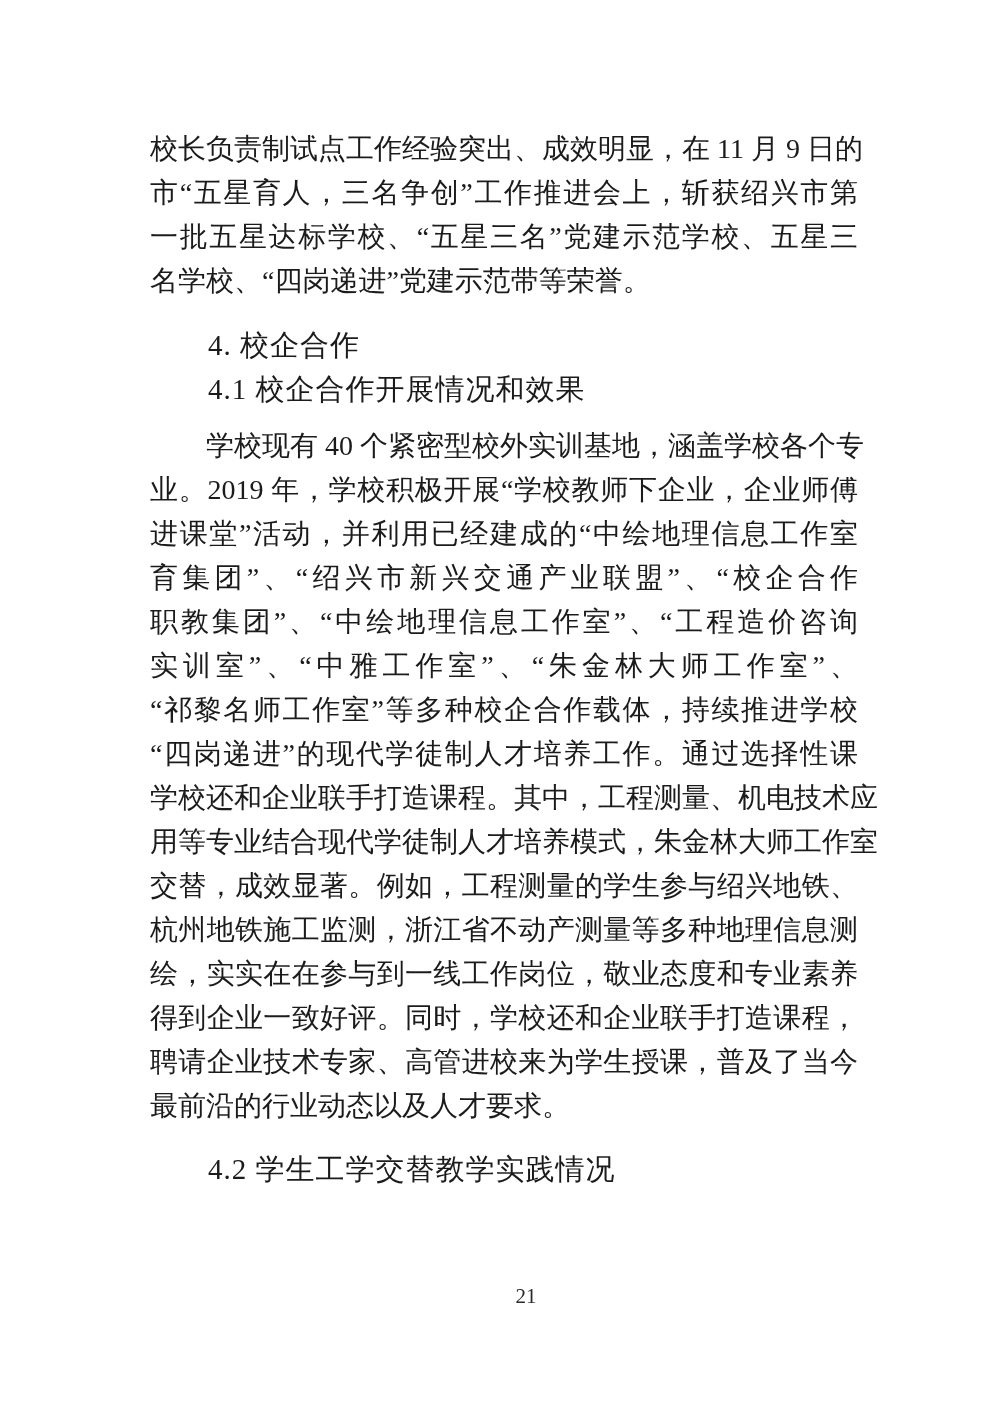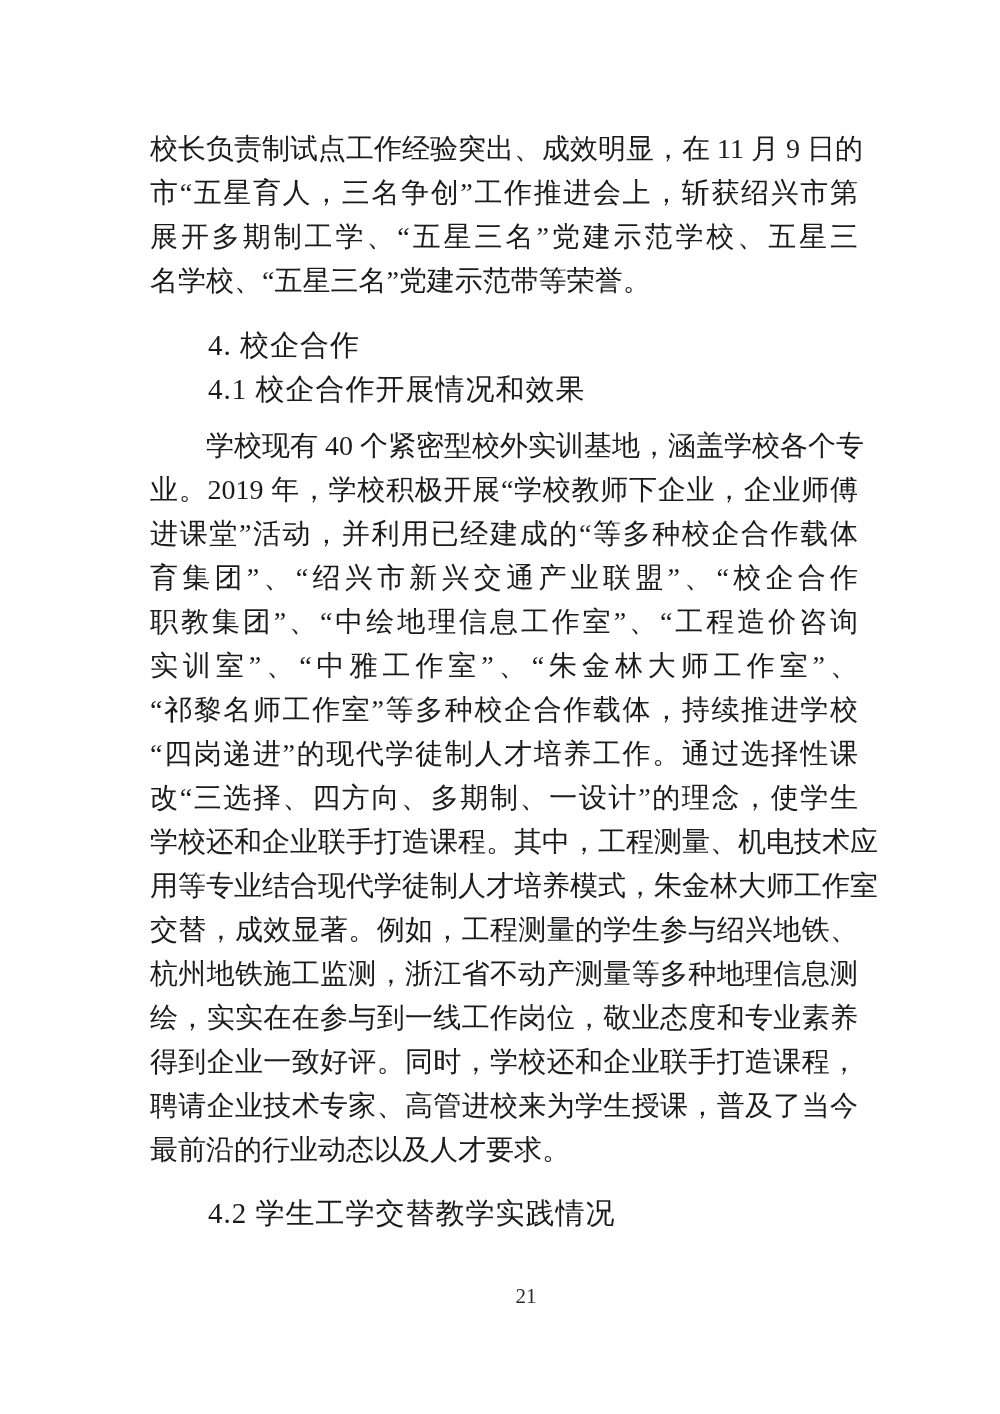--- a/index.html
+++ b/index.html
@@ -66,38 +66,37 @@
 </style>
 </head>
 <body>
 
 <div class="page">
   <div class="content">
 
     <div class="paragraph para-1">
         <div class="line first">校长负责制试点工作经验突出、成效明显，在 11 月 9 日的</div>
         <div class="line">市“五星育人，三名争创”工作推进会上，斩获绍兴市第</div>
-        <div class="line">展开多期制工学、“五星三名”党建示范学校、五星三</div>
-        <div class="line last">名学校、“五星三名”党建示范带等荣誉。</div>
+        <div class="line">一批五星达标学校、“五星三名”党建示范学校、五星三</div>
+        <div class="line last">名学校、“四岗递进”党建示范带等荣誉。</div>
       </div>
 
     <h2 class="heading heading-4">4. 校企合作</h2>
 
     <h2 class="heading heading-4-1">4.1 校企合作开展情况和效果</h2>
 
     <div class="paragraph para-2 para-indent">
         <div class="line first">学校现有 40 个紧密型校外实训基地，涵盖学校各个专</div>
         <div class="line">业。2019 年，学校积极开展“学校教师下企业，企业师傅</div>
-        <div class="line">进课堂”活动，并利用已经建成的“等多种校企合作载体</div>
+        <div class="line">进课堂”活动，并利用已经建成的“中绘地理信息工作室</div>
         <div class="line">育集团”、“绍兴市新兴交通产业联盟”、“校企合作</div>
         <div class="line">职教集团”、“中绘地理信息工作室”、“工程造价咨询</div>
         <div class="line">实训室”、“中雅工作室”、“朱金林大师工作室”、</div>
         <div class="line">“祁黎名师工作室”等多种校企合作载体，持续推进学校</div>
         <div class="line">“四岗递进”的现代学徒制人才培养工作。通过选择性课</div>
-        <div class="line">改“三选择、四方向、多期制、一设计”的理念，使学生</div>
         <div class="line">学校还和企业联手打造课程。其中，工程测量、机电技术应</div>
         <div class="line">用等专业结合现代学徒制人才培养模式，朱金林大师工作室</div>
         <div class="line">交替，成效显著。例如，工程测量的学生参与绍兴地铁、</div>
         <div class="line">杭州地铁施工监测，浙江省不动产测量等多种地理信息测</div>
         <div class="line">绘，实实在在参与到一线工作岗位，敬业态度和专业素养</div>
         <div class="line">得到企业一致好评。同时，学校还和企业联手打造课程，</div>
         <div class="line">聘请企业技术专家、高管进校来为学生授课，普及了当今</div>
         <div class="line last">最前沿的行业动态以及人才要求。</div>
       </div>
 

